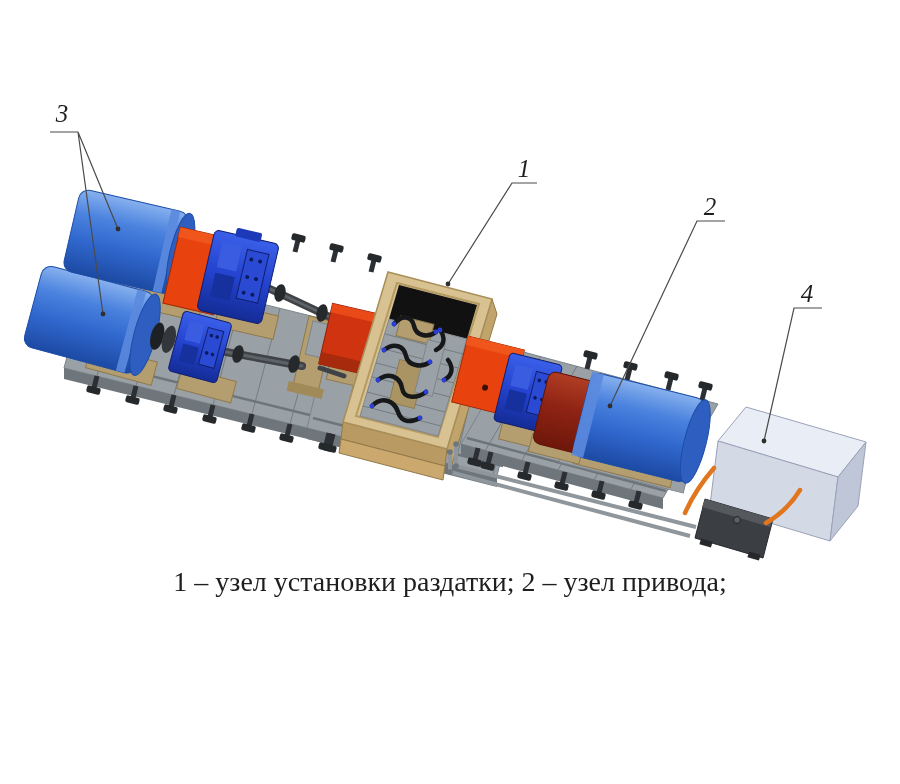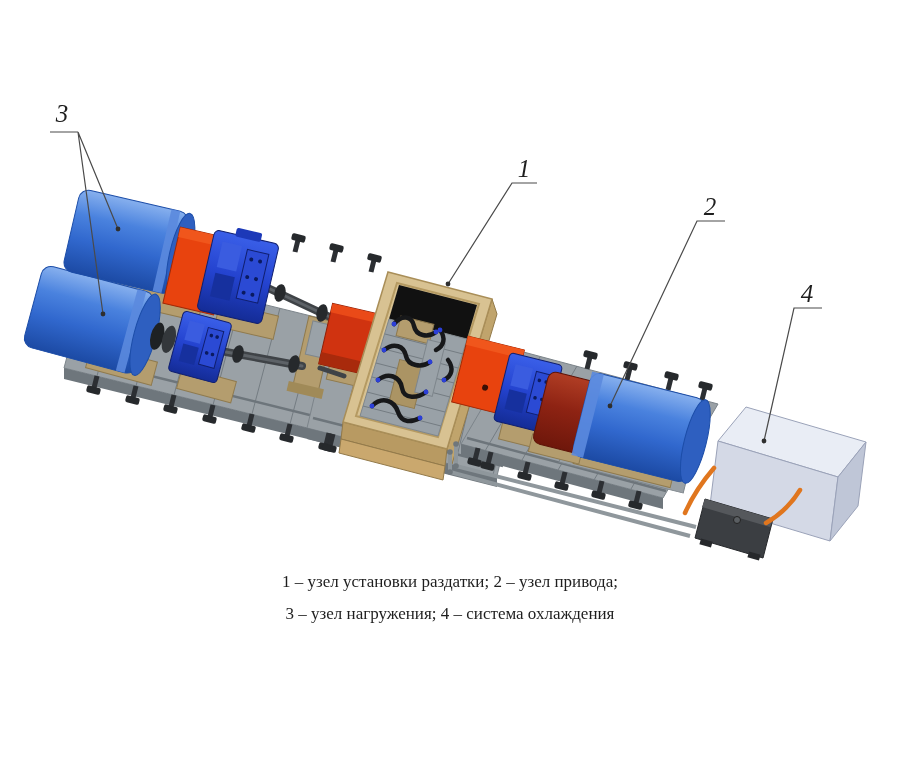--- a/index.html
+++ b/index.html
@@ -8,21 +8,21 @@
     width:900px;height:784px;
     background:var(--background,#ffffff);
     overflow:hidden;
     font-family:"Liberation Serif", serif;
   }
   .page svg{position:absolute;left:0;top:0;}
   .caption{
     position:absolute;left:0;top:566px;width:900px;
     text-align:center;
     font-family:"Liberation Serif", serif;
-    font-size:17px;line-height:32px;
+    font-size:28px;line-height:32px;
     color:var(--text_color,#1e1e1e);
   }
   .callout-num{
     font:italic 25px "Liberation Serif", serif;
     fill:var(--text_color,#1e1e1e);
   }
   .leader{stroke:var(--line_color,#4a4a4a);stroke-width:1.2;fill:none;}
   .leader-dot{fill:#2f2f2f;}
   .rib{stroke:#747c82;stroke-width:1;fill:none;}
   .rail{stroke:#6d757b;stroke-width:2.5;fill:none;}
@@ -320,15 +320,14 @@
     <text class="callout-num" x="710" y="215" text-anchor="middle">2</text>
 
     <path class="leader" d="M822,308 H794 L764,441"></path>
     <circle class="leader-dot" cx="764" cy="441" r="2.4"></circle>
     <text class="callout-num" x="807" y="302" text-anchor="middle">4</text>
   </g>
 </svg>
 
 <div class="caption">
   <div>1 – узел установки раздатки; 2 – узел привода;</div>
-  <div>3 – узел нагружения; 4 – система охлаждения</div>
 </div>
 </div>
 
 </body></html>

